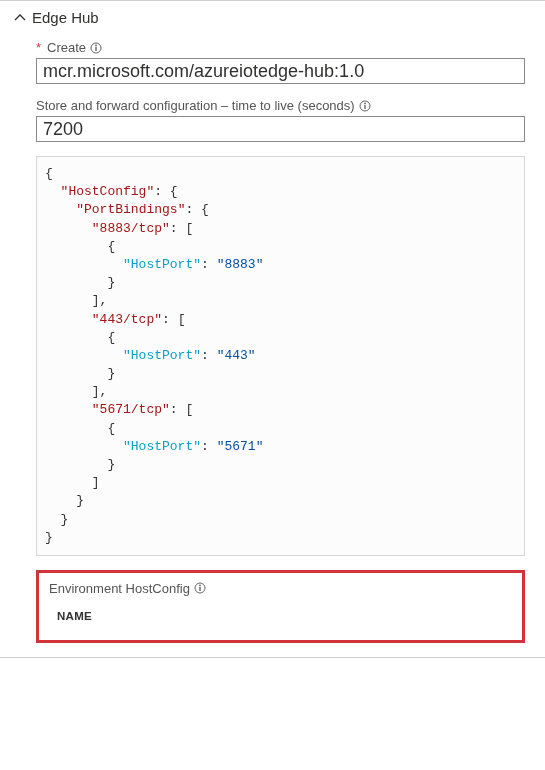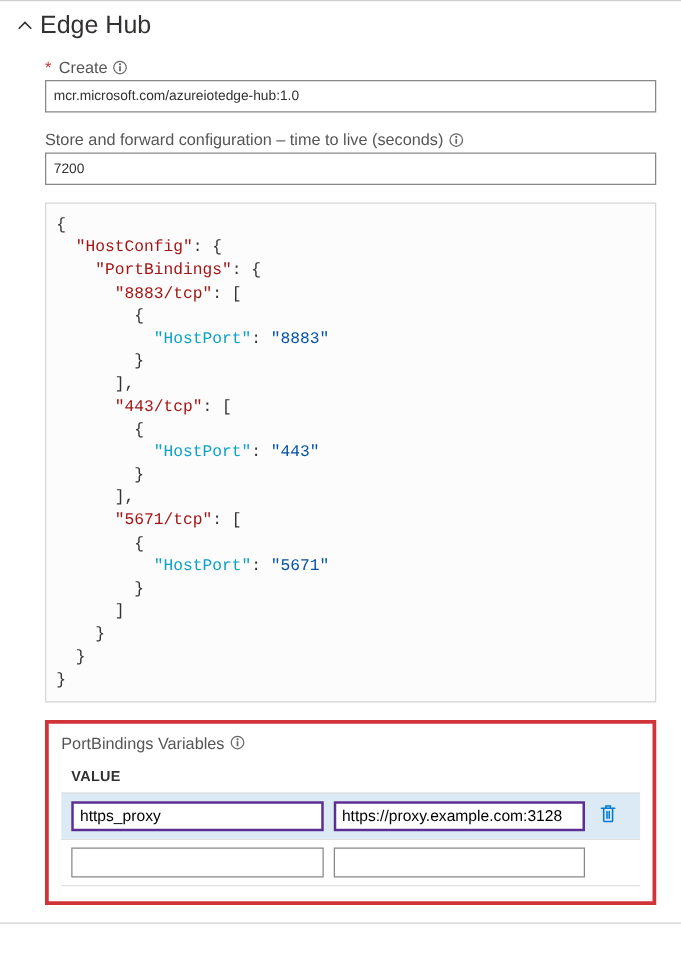--- a/index.html
+++ b/index.html
@@ -18,21 +18,21 @@
     padding: 8px 14px 14px 14px;
   }
   .section-header {
     display: flex;
     align-items: center;
     gap: 6px;
     margin-bottom: 14px;
     cursor: pointer;
   }
   .section-title {
-    font-size: 20px;
+    font-size: 15px;
     font-weight: 400;
   }
   .chevron {
     width: 12px; height: 12px;
     display: inline-flex;
     align-items: center;
     justify-content: center;
   }
   .chevron svg { width: 12px; height: 12px; }
   .content { padding-left: 22px; padding-right: 6px; }
@@ -49,21 +49,21 @@
   .info-icon {
     width: 12px; height: 12px;
     display: inline-flex;
   }
   .info-icon svg { width: 12px; height: 12px; }
   .text-input {
     width: 100%;
     height: 26px;
     border: 1px solid #888;
     padding: 0 6px;
-    font-size: 11px;
+    font-size: 18px;
     font-family: inherit;
     color: #323130;
     outline: none;
   }
   .code-box {
     width: 100%;
     border: 1px solid #d6d6d6;
     background: #fcfcfc;
     padding: 8px;
     font-family: Consolas, "Courier New", monospace;
@@ -199,46 +199,30 @@
           <span class="tok-cyan">"HostPort"</span>: <span class="tok-str">"5671"</span>
         <span class="tok-brace">}</span>
       ]
     <span class="tok-brace">}</span>
   <span class="tok-brace">}</span>
 <span class="tok-brace">}</span></div>
     </div>
 
     <div class="highlight-box">
       <div class="env-header">
-        <span>PortBindings Variables</span>
+        <span>Environment HostConfig</span>
         <span class="info-icon">
           <svg viewBox="0 0 12 12">
               <circle cx="6" cy="6" r="5" fill="none" stroke="#666" stroke-width="1"></circle>
               <circle cx="6" cy="3.4" r="0.9" fill="#666"></circle>
               <rect x="5.3" y="5" width="1.4" height="4" fill="#666"></rect>
             </svg>
         </span>
       </div>
       <div class="env-table">
         <div class="env-head">
-          <div class="env-head-cell">VALUE</div>
+          <div class="env-head-cell">NAME</div>
           <div></div>
         </div>
-        <div id="env-rows">
-            <div class="env-row active">
-              <input class="env-input focused" value="https_proxy" style="">
-              <input class="env-input focused" value="https://proxy.example.com:3128" style="">
-              <div class="delete-btn">
-                <span><svg viewBox="0 0 16 18">
-                    <path d="M2 4h12M6 4V2h4v2M4 4v11a1 1 0 001 1h6a1 1 0 001-1V4M7 7v6M9 7v6" fill="none" stroke="#0078d4" stroke-width="1.4" stroke-linecap="round"></path>
-                  </svg></span>
-              </div>
-            </div>
-            <div class="env-row">
-              <input class="env-input" style="">
-              <input class="env-input" style="">
-              <div></div>
-            </div>
-          </div>
       </div>
     </div>
   </div>
 </div>
 
 </body></html>

